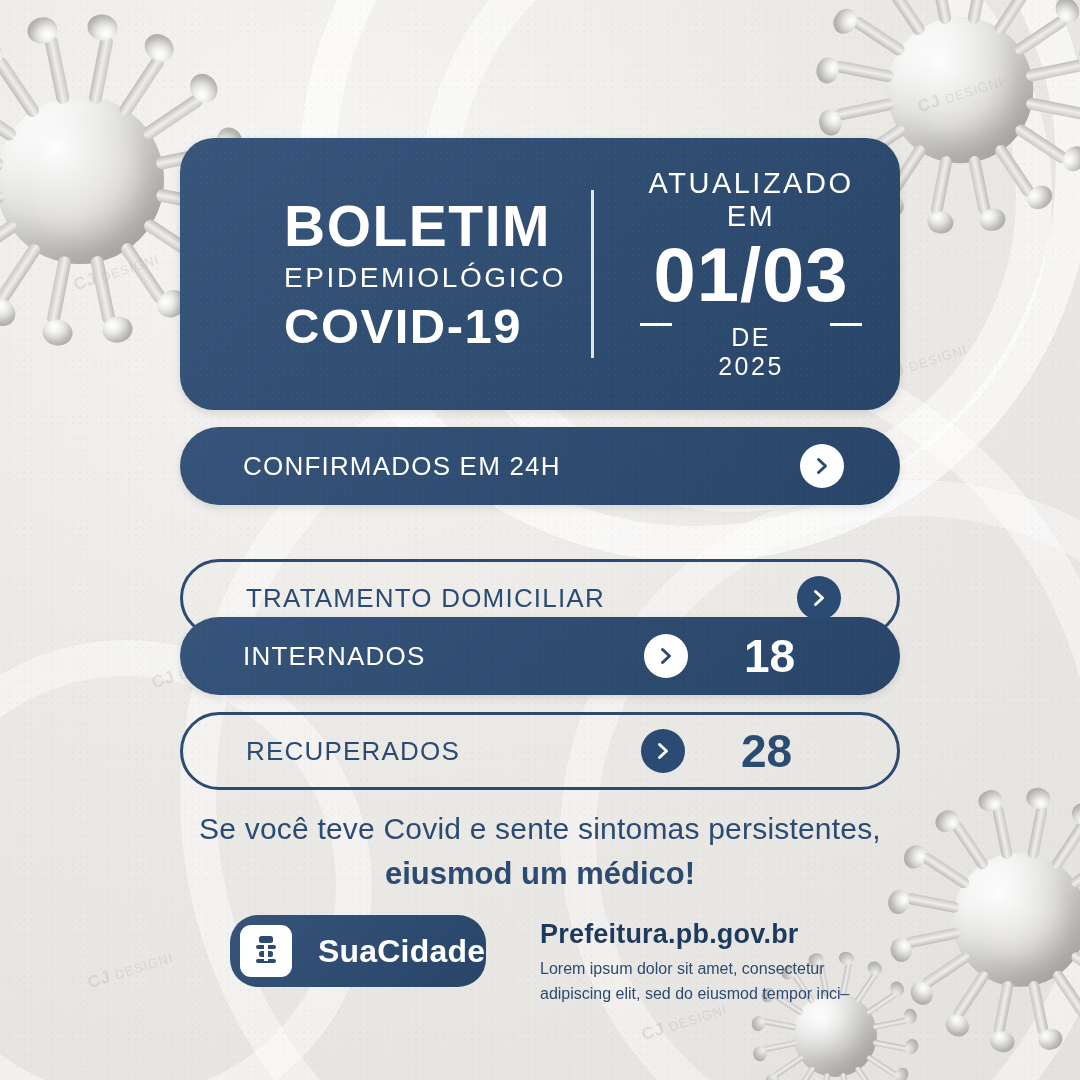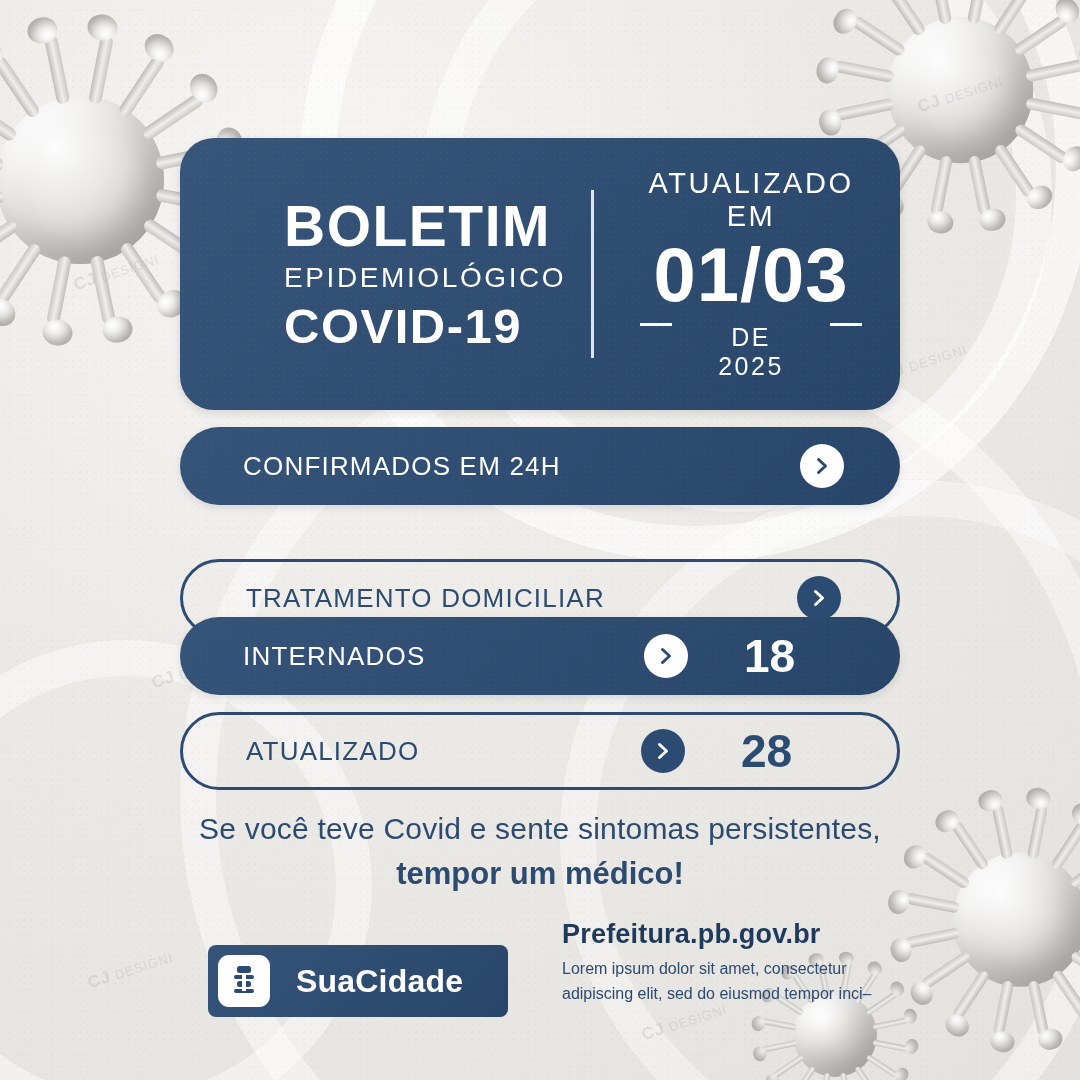--- a/index.html
+++ b/index.html
@@ -312,31 +312,30 @@
     position: absolute;
     left: 0;
     top: 915px;
     width: 1080px;
     display: flex;
     justify-content: center;
     align-items: flex-start;
     gap: 54px;
   }
   .logo-pill {
-    width: 300px;
+    width: 256px;
     height: 72px;
-    border-radius: 8px;
+    border-radius: 28px;
     background:
       linear-gradient(135deg, rgba(255,255,255,0.05) 0%, rgba(0,0,0,0.08) 100%),
       #2b4b72;
     display: flex;
     align-items: center;
     position: relative;
     overflow: hidden;
-    margin-top: 30px;
   }
   .logo-mark {
     width: 52px;
     height: 52px;
     border-radius: 11px;
     background: #ffffff;
     margin-left: 10px;
     display: flex;
     align-items: center;
     justify-content: center;
@@ -684,32 +683,32 @@
       <span class="stat-label">INTERNADOS</span>
       <span class="arrow-badge">
         <svg width="20" height="20" viewBox="0 0 20 20">
             <path d="M6.5 3.5 L13.5 10 L6.5 16.5" fill="none" stroke="#2b4b72" stroke-width="3" stroke-linecap="round" stroke-linejoin="round"></path>
           </svg>
       </span>
       <span class="stat-value">18</span>
     </div>
 
     <div class="stat-row outline row3">
-      <span class="stat-label">ATUALIZADO</span>
+      <span class="stat-label">RECUPERADOS</span>
       <span class="arrow-badge">
         <svg width="20" height="20" viewBox="0 0 20 20">
             <path d="M6.5 3.5 L13.5 10 L6.5 16.5" fill="none" stroke="#ffffff" stroke-width="3" stroke-linecap="round" stroke-linejoin="round"></path>
           </svg>
       </span>
       <span class="stat-value">28</span>
     </div>
 
     <div class="message">
       <div class="line1">Se você teve Covid e sente sintomas persistentes,</div>
-      <div class="line2">tempor um médico!</div>
+      <div class="line2">eiusmod um médico!</div>
     </div>
 
     <div class="footer">
       <div class="logo-pill">
         <span class="logo-mark">
           <svg width="30" height="34" viewBox="0 0 30 34">
             <rect x="8" y="2" width="14" height="7" rx="2.5" fill="#2b4b72"></rect>
             <rect x="5" y="11" width="20" height="4" rx="2" fill="#2b4b72"></rect>
             <rect x="8" y="17" width="14" height="6" rx="2.5" fill="#2b4b72"></rect>
             <rect x="5" y="25" width="20" height="4" rx="2" fill="#2b4b72"></rect>

